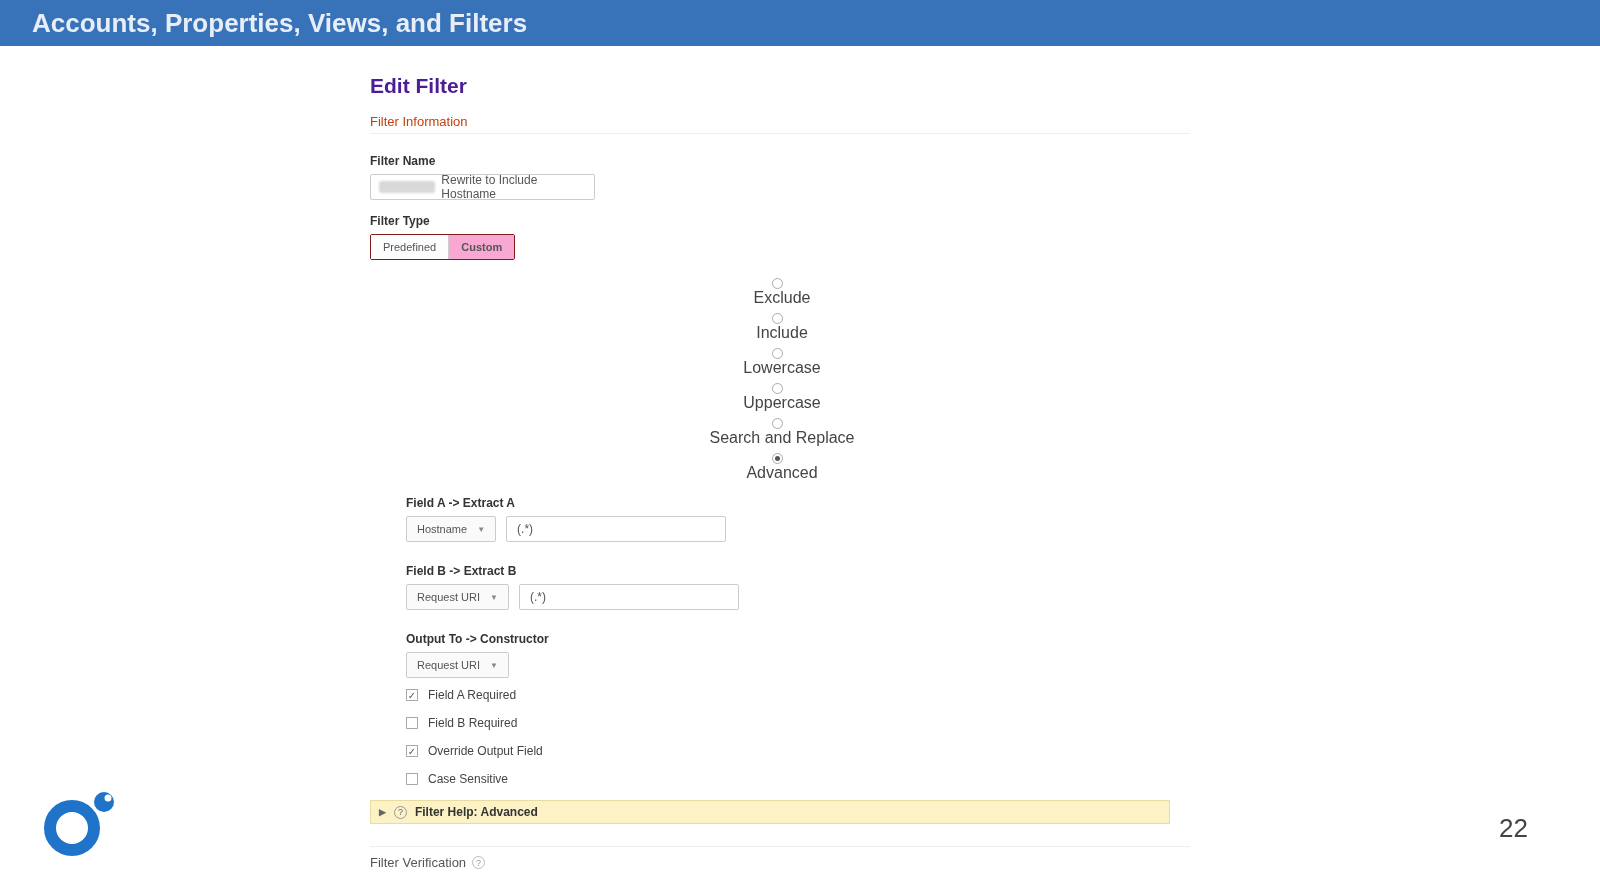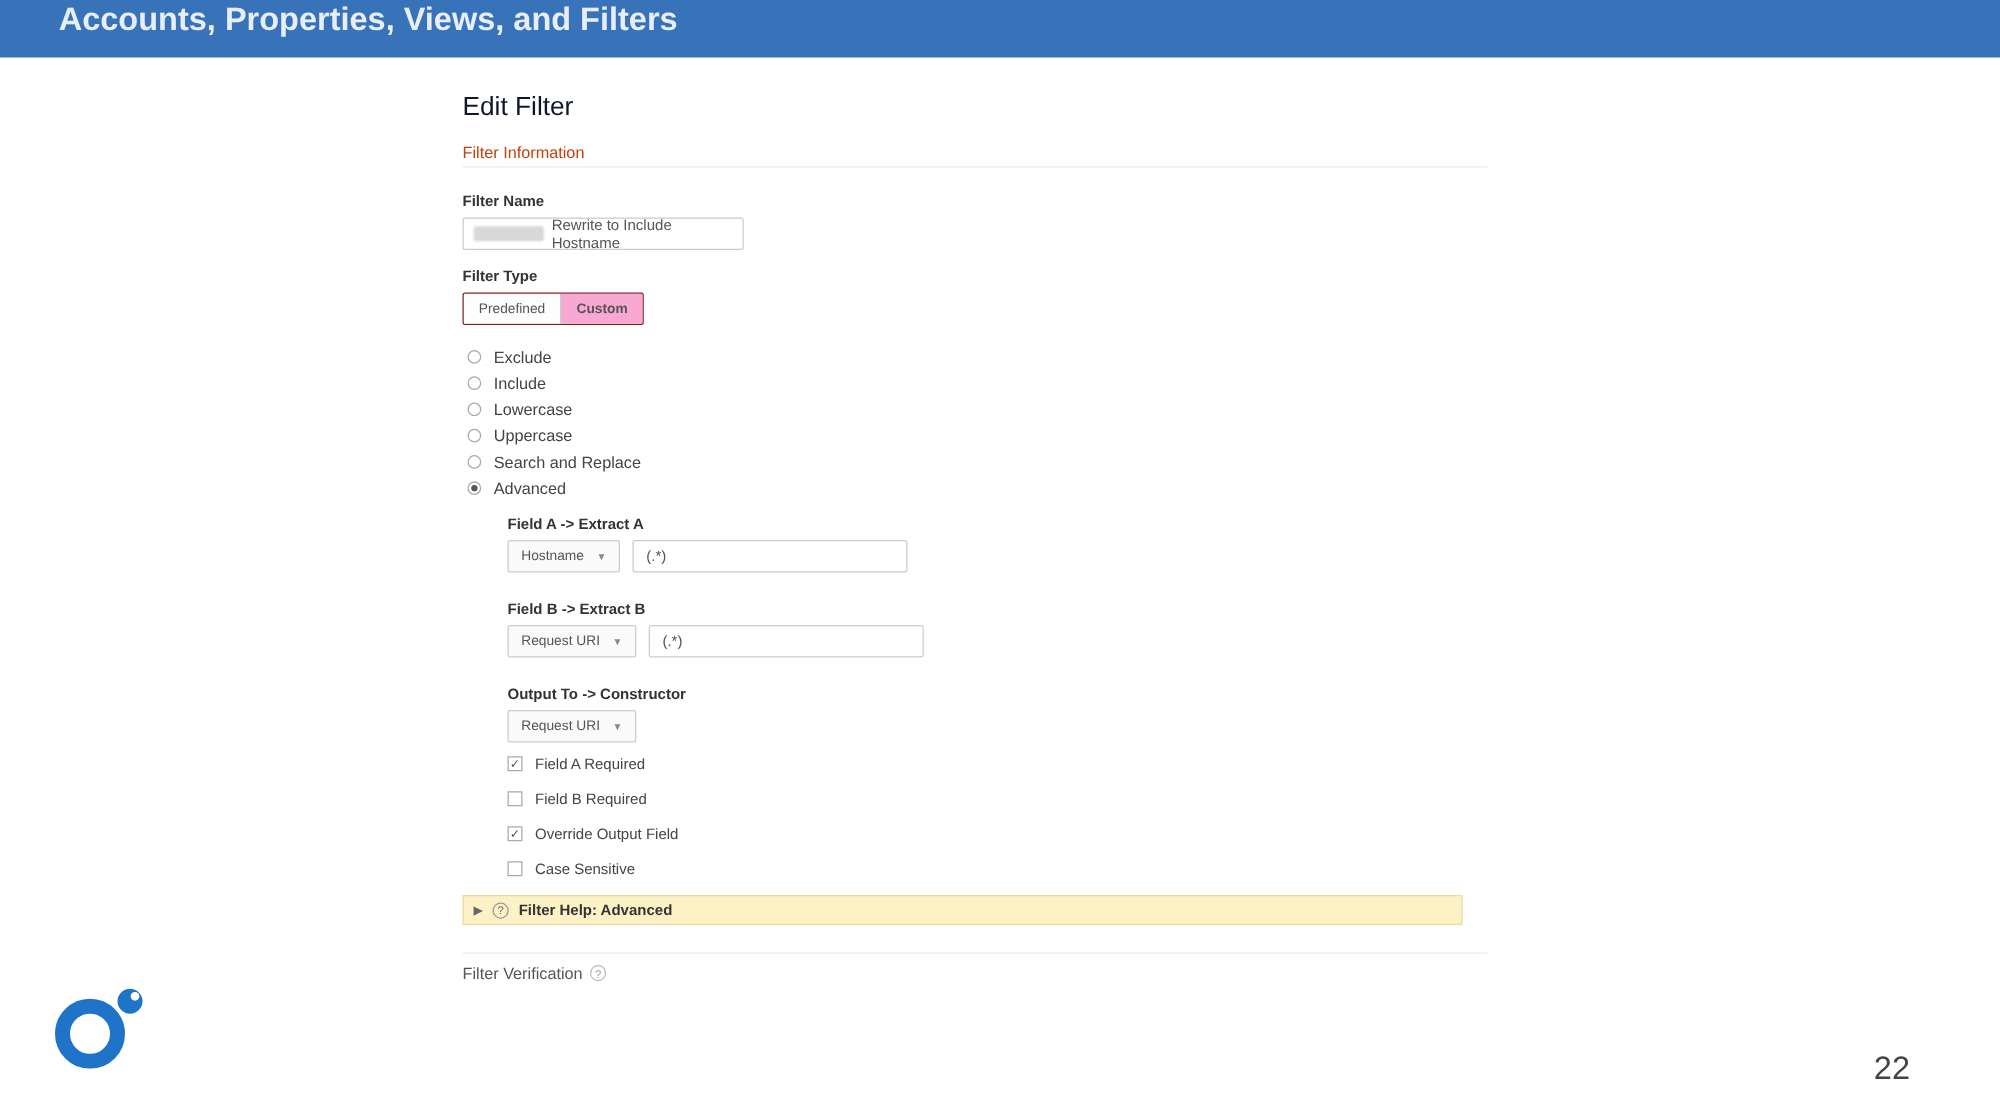--- a/index.html
+++ b/index.html
@@ -12,34 +12,35 @@
     background: #fff;
     overflow: hidden;
     position: relative;
   }
   .top-bar {
     width: 100%;
     height: 46px;
     background: #3873b9;
     color: #e7eef8;
     display: flex;
-    padding-left: 47px;
+    align-items: center;
+    padding-left: 32px;
     font-size: 26px;
     font-weight: 600;
   }
   .content {
     margin-left: 370px;
     margin-top: 28px;
     width: 820px;
     color: #333;
   }
   .page-title {
     font-size: 21px;
-    font-weight: 400;
-    color: #0f172a;
+    font-weight: 700;
+    color: #4c1d95;
     margin-bottom: 16px;
   }
   .section-label {
     font-size: 13px;
     color: #c2410c;
     margin-bottom: 20px;
     border-bottom: 1px solid #eee;
     padding-bottom: 4px;
   }
   .field-label {
@@ -90,24 +91,25 @@
     font-weight: 700;
   }
   .tab + .tab { border-left: 1px solid #ccc; }
   .radio-list {
     margin-left: 4px;
     margin-top: 6px;
   }
   .radio-row {
     display: flex;
     align-items: center;
-    font-size: 13px;
+    font-size: 16px;
     color: #444;
     margin-bottom: 6px;
     cursor: pointer;
+    flex-direction: column;
   }
   .radio {
     width: 11px;
     height: 11px;
     border: 1px solid #aaa;
     border-radius: 50%;
     margin-right: 10px;
     display: inline-flex;
     align-items: center;
     justify-content: center;
@@ -235,21 +237,21 @@
     color: #999;
   }
   .logo {
     position: absolute;
     left: 42px;
     bottom: 28px;
   }
   .page-num {
     position: absolute;
     right: 72px;
-    bottom: 18px;
+    bottom: 44px;
     font-size: 26px;
     color: #444;
   }
 </style>
 </head>
 <body>
 
 <div class="top-bar">
   <span>Accounts, Properties, Views, and Filters</span>
 </div>

